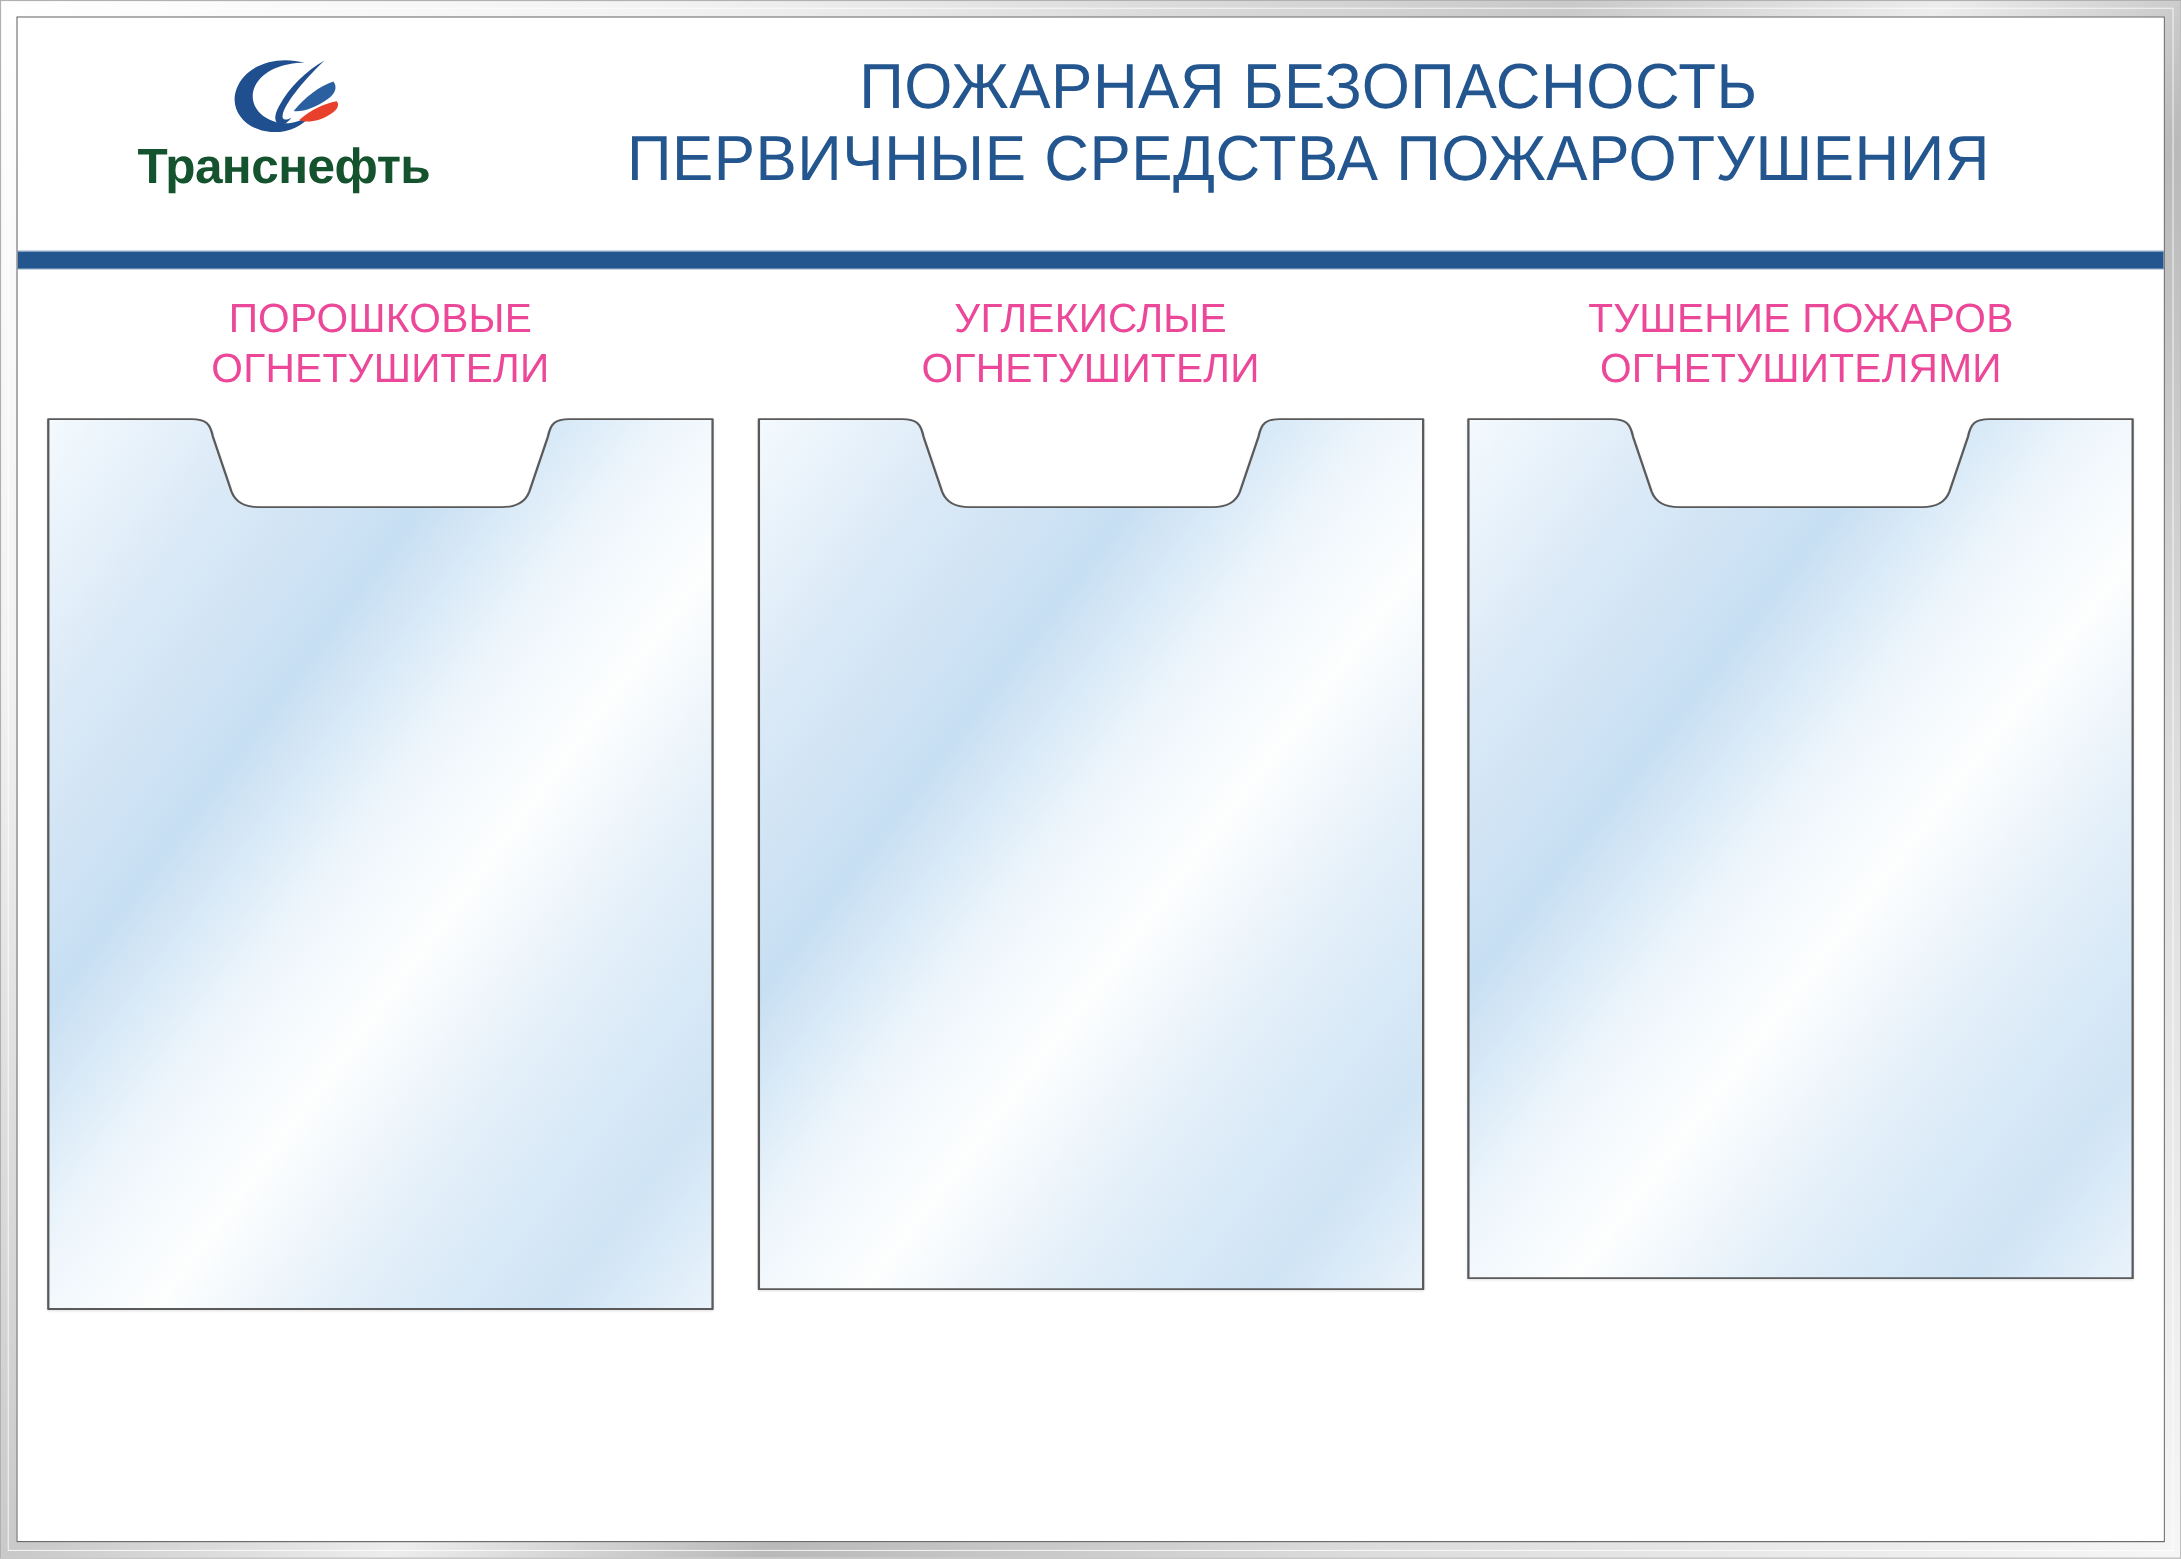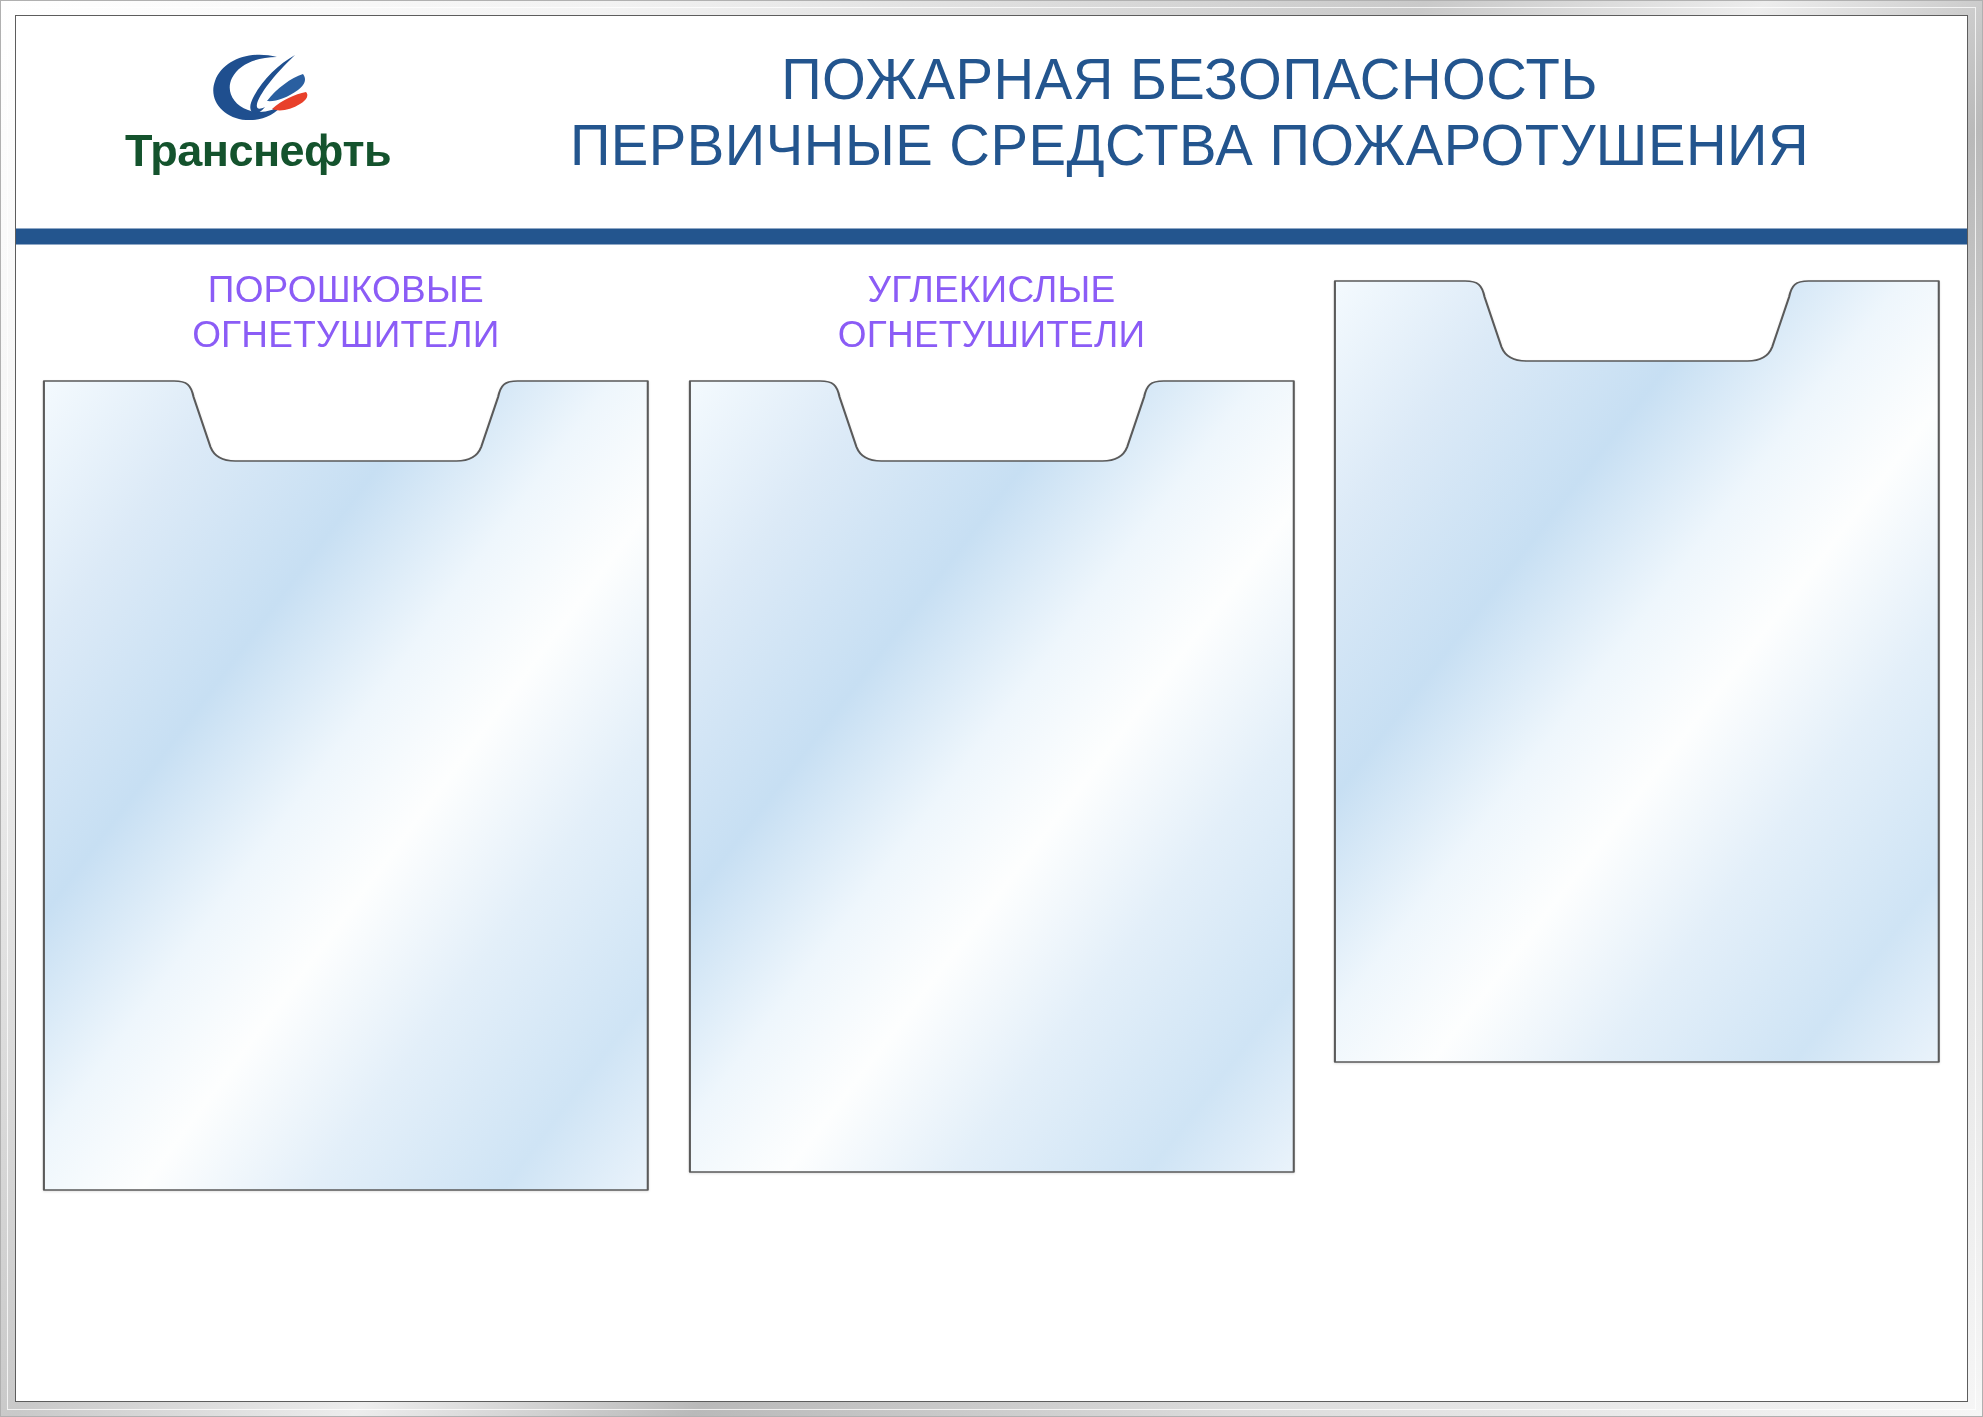--- a/index.html
+++ b/index.html
@@ -133,21 +133,21 @@
 
   .column {
     flex: 1 1 0;
     display: flex;
     flex-direction: column;
     align-items: center;
   }
 
   .column-title {
     font-family: "Liberation Sans", "DejaVu Sans", sans-serif;
-    color: #8b5cf6;
+    color: #ec4899;
     font-size: 37px;
     line-height: 1.22;
     text-align: center;
     letter-spacing: 0.2px;
     white-space: pre-line;
     height: 100px;
   }
 
   
   .pocket-wrap {
@@ -250,20 +250,22 @@
                   </linearGradient>
                 </defs>
                 <path d="M3 6 H103 C113 6 116 10 118 22 L131 72 C134 82 141 86 150 86
                          H320 C329 86 336 82 339 72 L352 22 C354 10 357 6 367 6 H467 V797 H3 Z" fill="url(#g2)" stroke="#5a5a5a" stroke-width="1.6" stroke-linejoin="round"></path>
               </svg>
             </div>
           </div>
         </div>
 
         <div class="column col-3">
+          <div class="column-title">ТУШЕНИЕ ПОЖАРОВ
+ОГНЕТУШИТЕЛЯМИ</div>
           <div class="pocket-wrap">
             <div class="pocket">
               <svg viewBox="0 0 470 790" preserveAspectRatio="none" xmlns="http://www.w3.org/2000/svg">
                 <defs>
                   <linearGradient id="g3" x1="0" y1="0" x2="1" y2="1">
                     <stop offset="0%" stop-color="#f4fafe"></stop>
                     <stop offset="16%" stop-color="#dceaf7"></stop>
                     <stop offset="33%" stop-color="#c7dff3"></stop>
                     <stop offset="47%" stop-color="#eef6fc"></stop>
                     <stop offset="58%" stop-color="#fdfefe"></stop>

